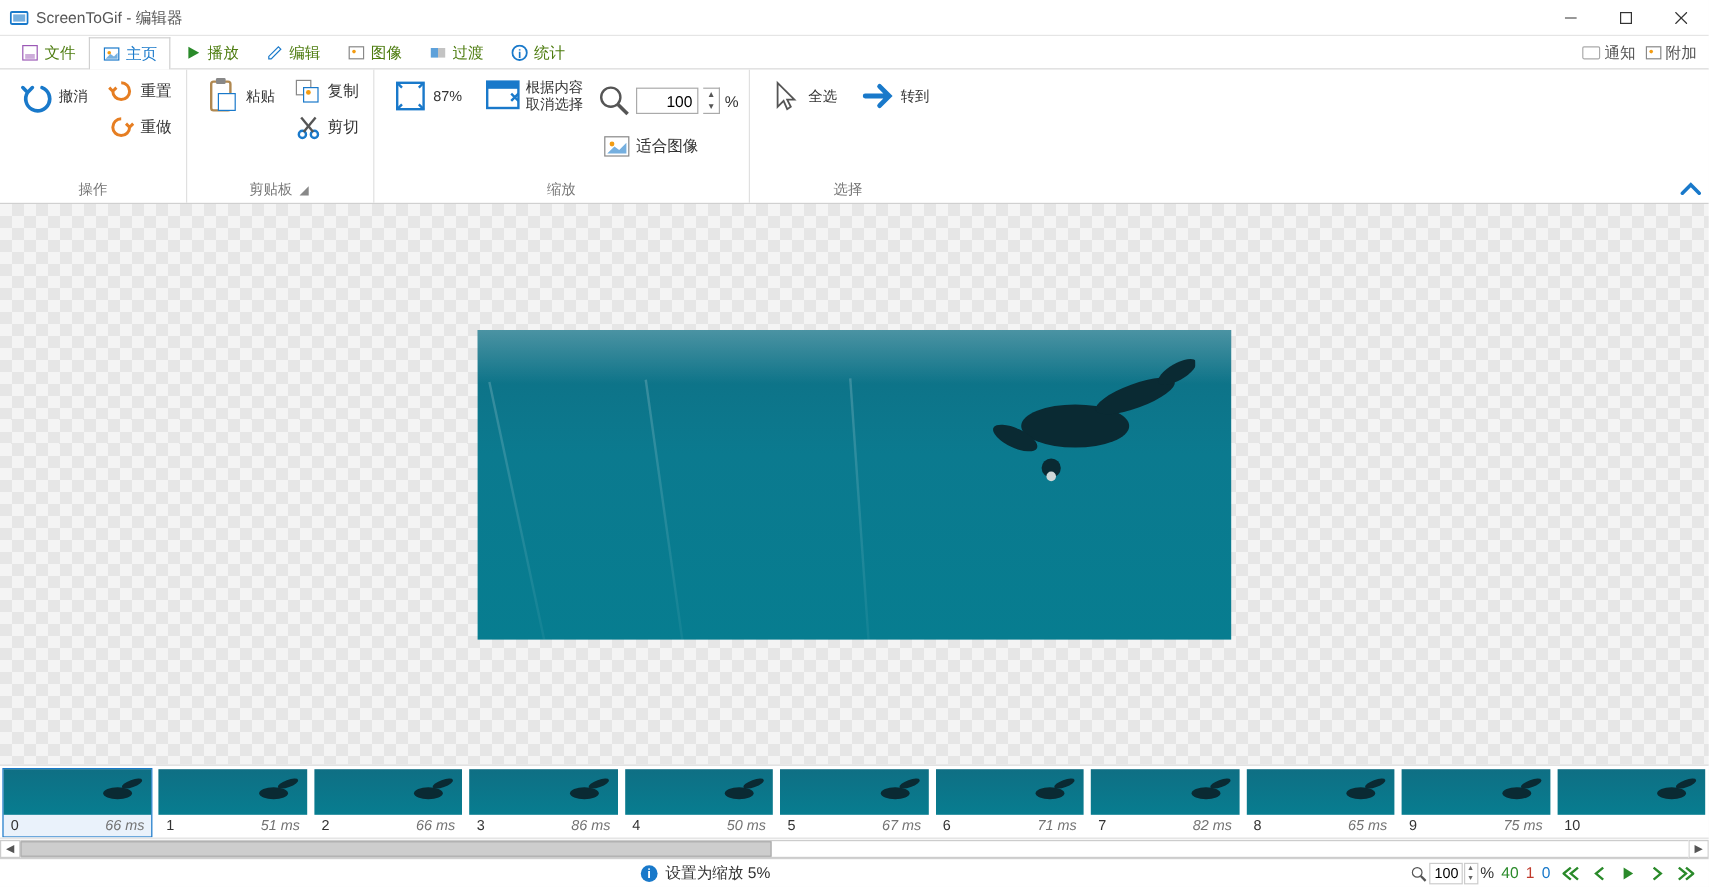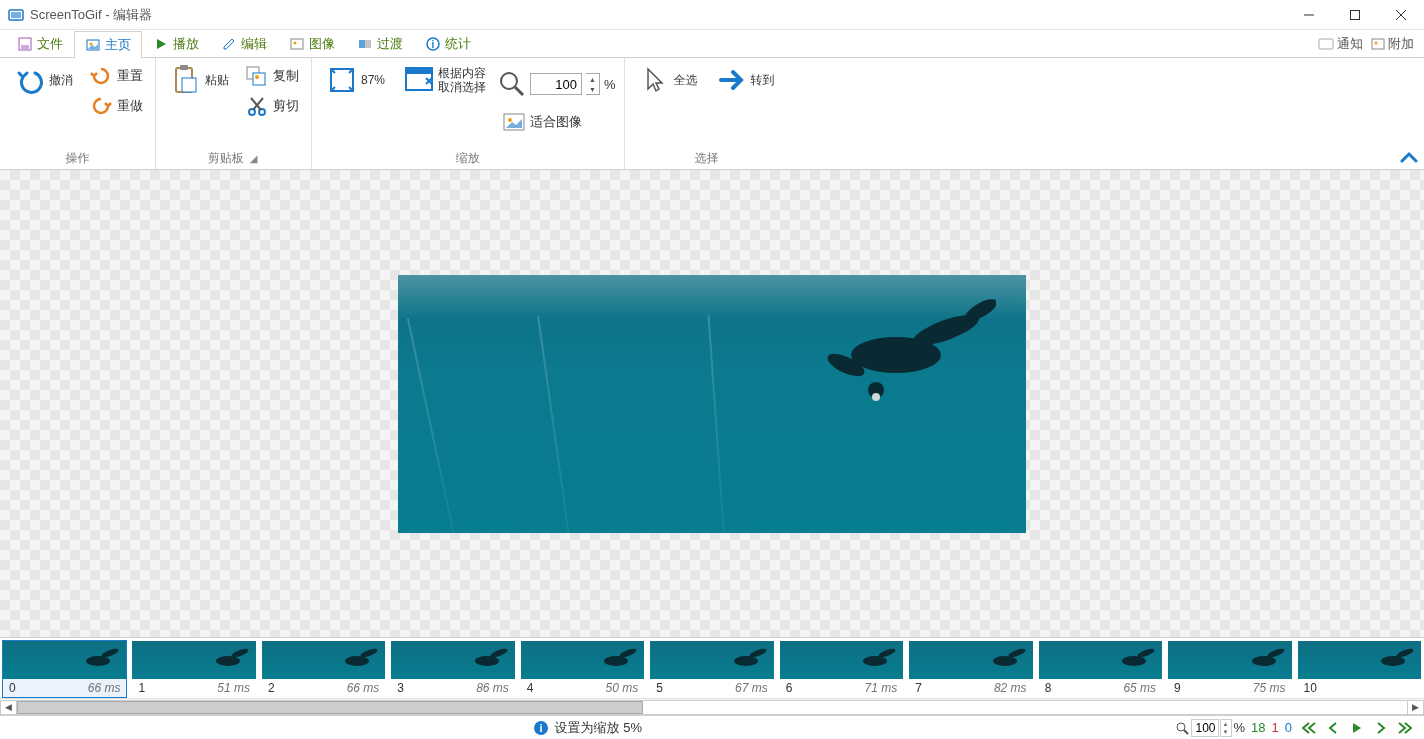--- a/index.html
+++ b/index.html
@@ -537,21 +537,21 @@
             <line x1="9" y1="9" x2="13" y2="13" stroke="#555" stroke-width="2"></line>
           </svg>
         </span>
       <input class="tiny-input" value="100" style="">
       <div class="tiny-spin">
           <div>▲</div>
           <div>▼</div>
         </div>
       <span>%</span>
     </div>
-    <span class="stat-num" style="color:#2a8a2a">18</span>
+    <span class="stat-num" style="color:#2a8a2a">40</span>
     <span class="stat-num" style="color:#c0392b">1</span>
     <span class="stat-num" style="color:#1979ca">0</span>
     <div class="nav-btns">
       <div class="nav-btn">
           <svg width="14" height="12">
             <path d="M13 1 L7 6 L13 11 M7 1 L1 6 L7 11" fill="none" stroke="#2a8a2a" stroke-width="2"></path>
           </svg>
         </div>
       <div class="nav-btn">
           <svg width="12" height="12">

